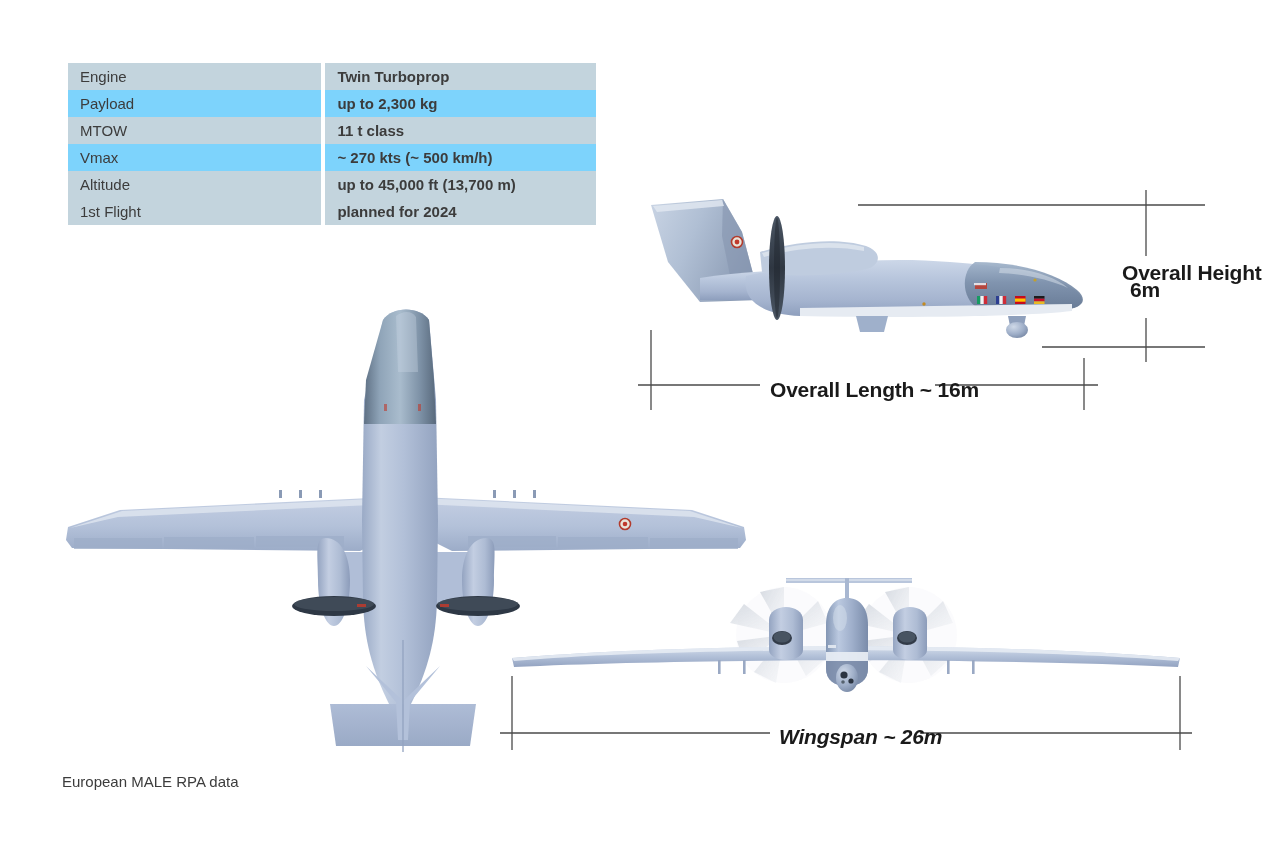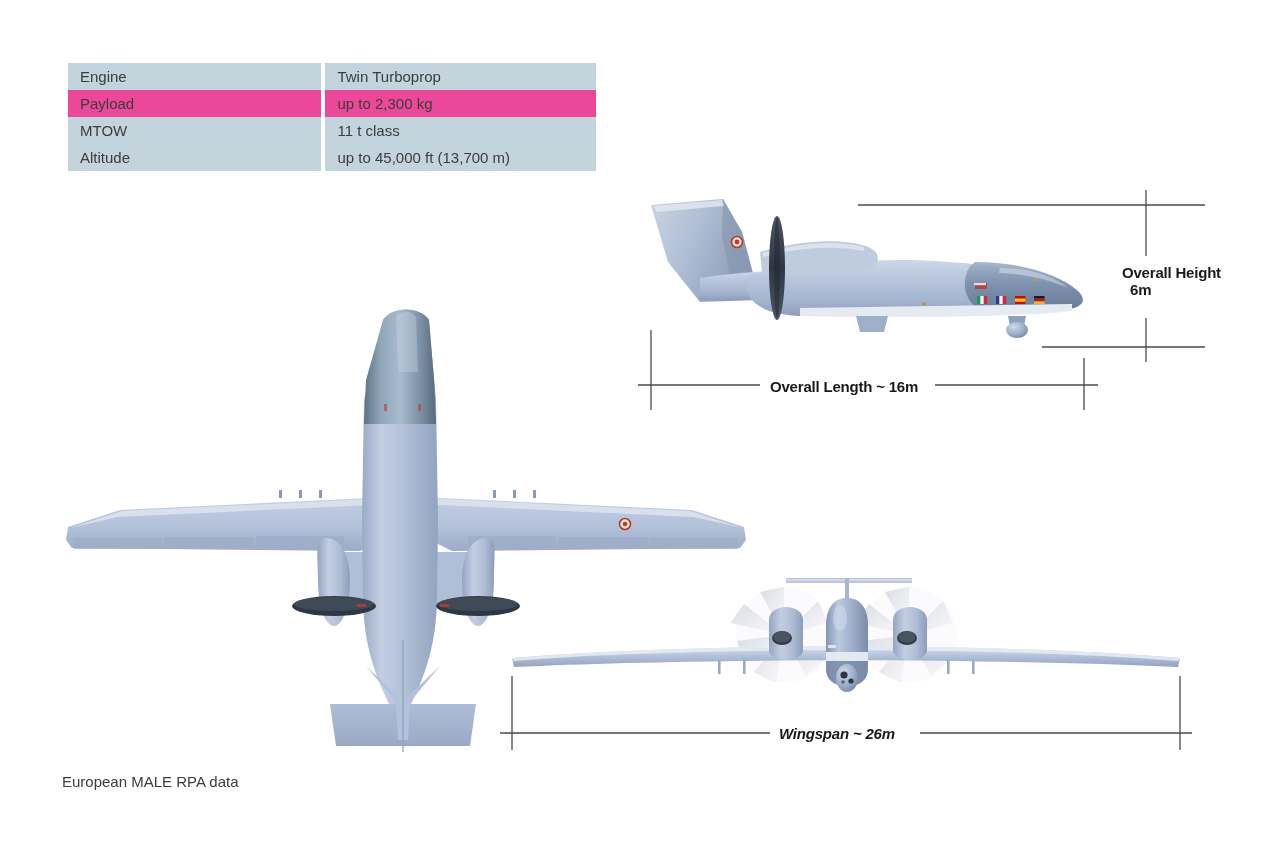--- a/index.html
+++ b/index.html
@@ -27,42 +27,42 @@
   .spec-table td {
     font-size: 15px;
     color: #3c3c3c;
     padding: 0 0 0 12px;
     vertical-align: middle;
     line-height: 27px;
     white-space: nowrap;
     font-weight: 400;
   }
   .spec-table td.k { width: 265px; }
-  .spec-table td.v { width: 274px; }
+  .spec-table td.v { width: 274px; font-weight: bold; }
   .spec-table tr.odd td  { background: #c3d4dd; }
-  .spec-table tr.even td { background: #ec4899; margin-left: 24px; }
+  .spec-table tr.even td { background: #7dd3fc; margin-left: 24px; }
   
   .spec-table td.k { border-right: 4px solid #ffffff; }
   .spec-table tr td:first-child { border-left: 0; }
 
   
   .caption {
     position: absolute;
     left: 62px; top: 773px;
     font-size: 15px;
     color: #3c3c3c;
     white-space: nowrap;
   }
 
   
   .dim-label {
     position: absolute;
     font-family: "Liberation Sans Narrow", "Liberation Sans", sans-serif;
     font-weight: bold;
-    font-size: 15px;
+    font-size: 21px;
     color: #1a1a1a;
     white-space: nowrap;
     letter-spacing: -0.2px;
   }
   #lbl-height {
     left: 1122px; top: 264px;
     line-height: 17px;
     text-align: left;
   }
   #lbl-height .l2 { display:block; padding-left: 8px; }
@@ -84,23 +84,31 @@
           <td class="v">Twin Turboprop</td>
         </tr>
       <tr class="even">
           <td class="k">Payload</td>
           <td class="v">up to 2,300 kg</td>
         </tr>
       <tr class="odd">
           <td class="k">MTOW</td>
           <td class="v">11 t class</td>
         </tr>
+      <tr class="even">
+          <td class="k">Vmax</td>
+          <td class="v">~ 270 kts (~ 500 km/h)</td>
+        </tr>
       <tr class="odd">
           <td class="k">Altitude</td>
           <td class="v">up to 45,000 ft (13,700 m)</td>
+        </tr>
+      <tr class="odd">
+          <td class="k">1st Flight</td>
+          <td class="v">planned for 2024</td>
         </tr>
     </tbody>
   </table>
 
   <svg width="1280" height="845" style="position:absolute;left:0;top:0;">
     <defs>
 
       <linearGradient id="gSideBody" x1="0" y1="0" x2="0" y2="1">
         <stop offset="0%" stop-color="#ccd7e8"></stop>
         <stop offset="35%" stop-color="#b7c5dc"></stop>

